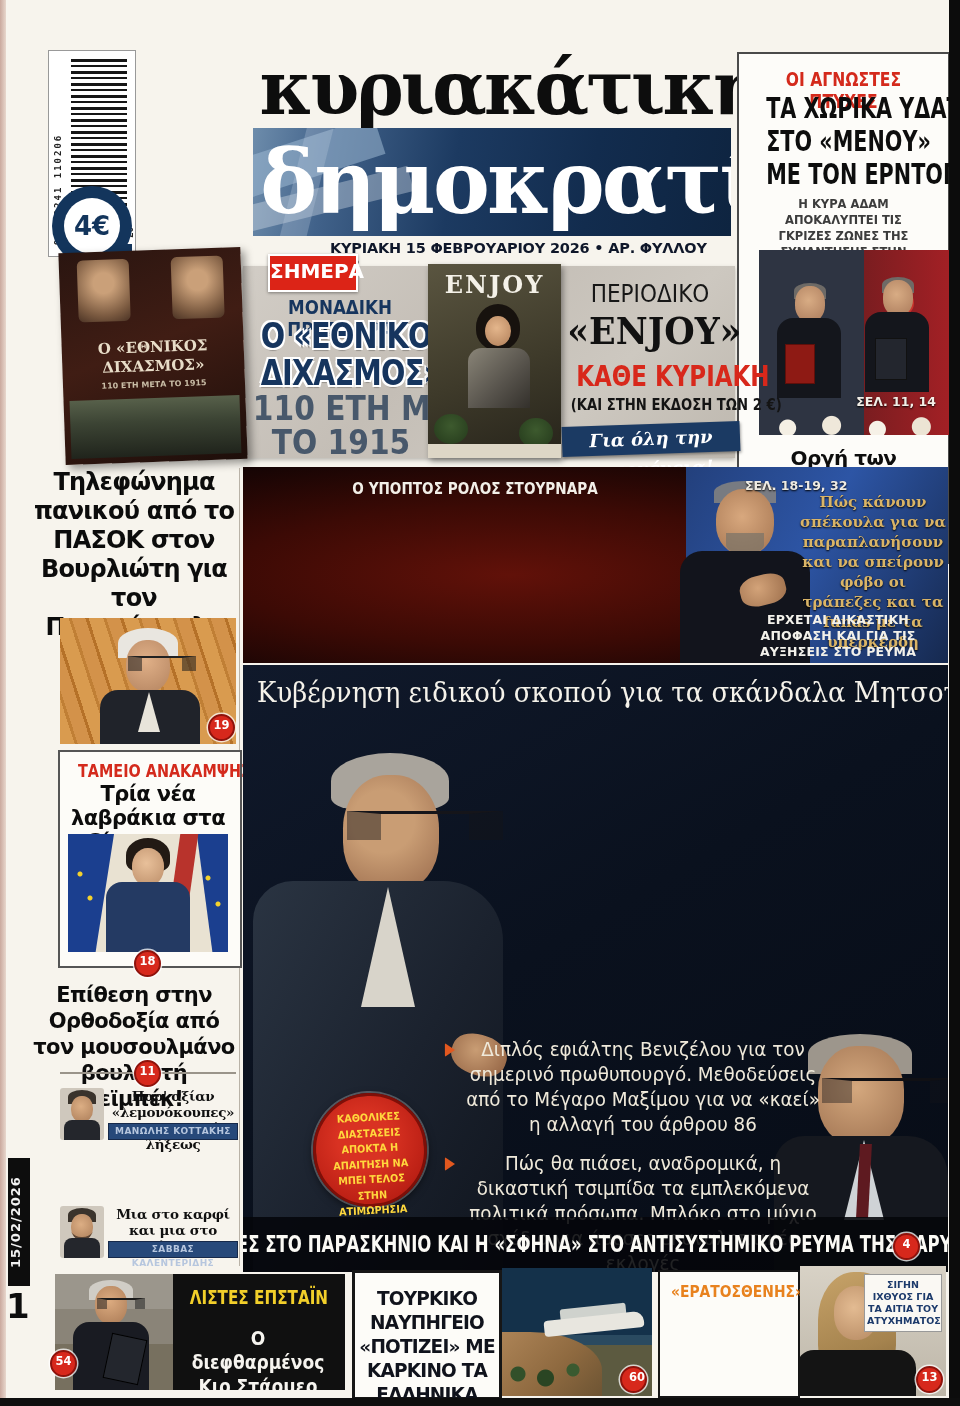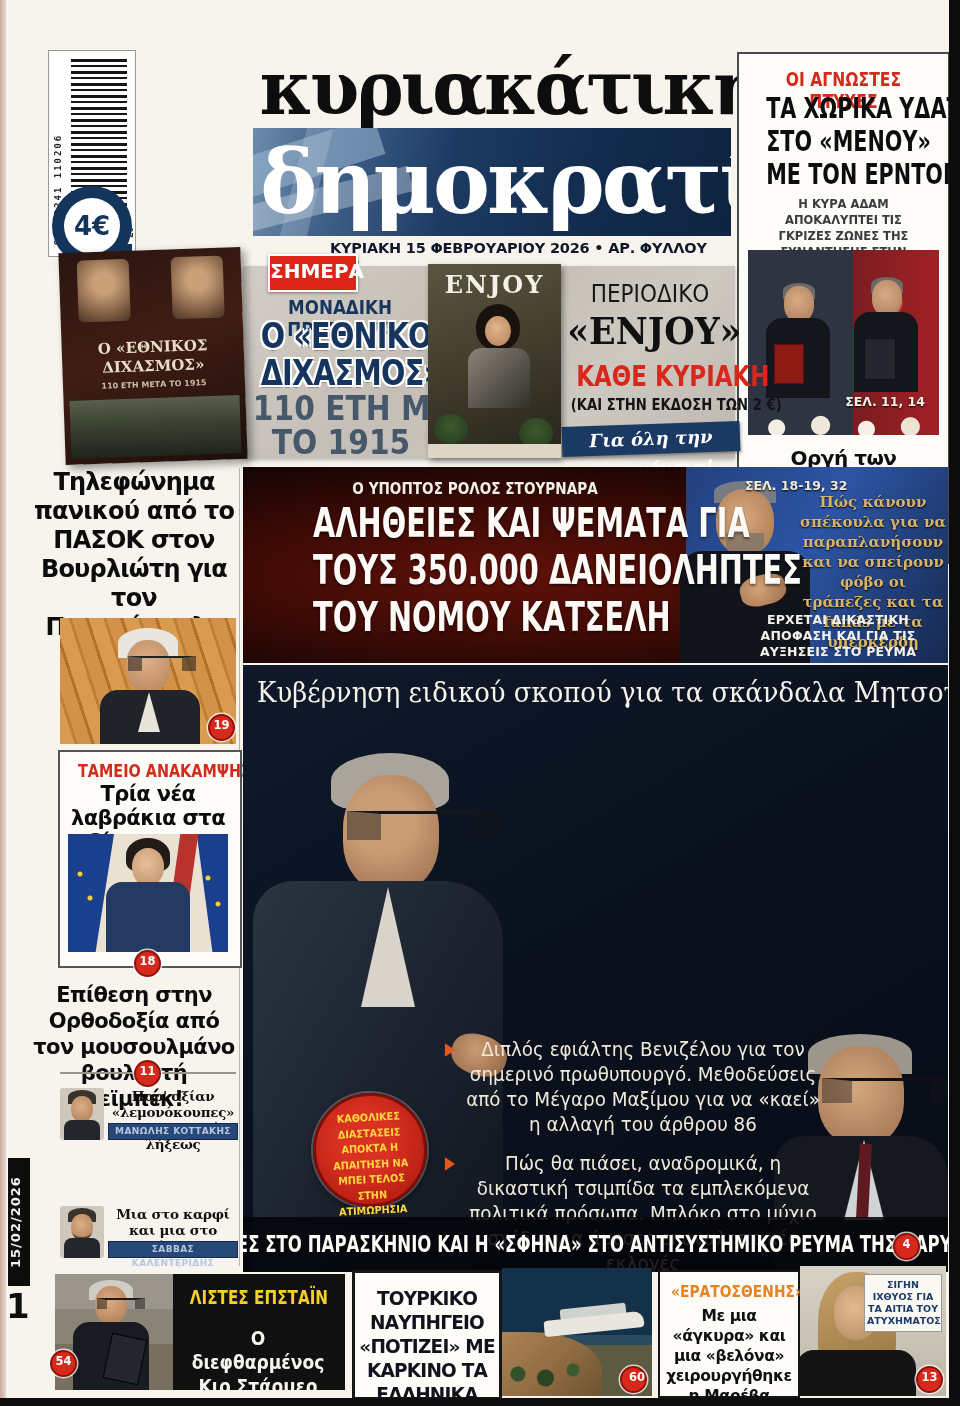--- a/index.html
+++ b/index.html
@@ -44,21 +44,21 @@
 
   
   .tr-box{left:737px;top:52px;width:209px;height:508px;background:#fdfcf9;border:2px solid #4a4a4a;}
   .tr-kicker{position:absolute;left:0;top:14px;width:100%;text-align:center;color:#d42a1c;
     font:bold 19px "DejaVu Sans",sans-serif;transform:scaleX(.82);}
   .tr-headline{position:absolute;left:0;top:38px;width:100%;text-align:center;color:#0d0d0d;
     font:bold 28px/33px "DejaVu Sans",sans-serif;}
   .tr-headline .ln{display:block;transform:scaleX(.74);white-space:nowrap;}
   .tr-subhead{position:absolute;left:10px;top:142px;width:189px;text-align:center;color:#3c3c3c;
     font:bold 12.5px/16px "DejaVu Sans",sans-serif;transform:scaleX(.92);transform-origin:center;}
-  .tr-photo{position:absolute;left:9px;top:196px;width:191px;height:185px;overflow:hidden;
+  .tr-photo{position:absolute;left:20px;top:196px;width:191px;height:185px;overflow:hidden;
     background:linear-gradient(90deg,#2e3442 0 55%,#7a1d20 55%,#a32025 100%);}
   .tr-photo .flag-star{position:absolute;right:36px;top:40px;width:26px;height:26px;border-radius:50%;background:#c8342c;
     box-shadow:-6px 0 0 -4px #e9e2d8;}
   .tr-man{position:absolute;width:64px;height:110px;}
   .tr-man .head{position:absolute;left:18px;top:0;width:30px;height:36px;border-radius:46%;background:radial-gradient(circle at 45% 40%,#d8ac84,#a9795a);}
   .tr-man .hair{position:absolute;left:17px;top:-3px;width:32px;height:16px;border-radius:50% 50% 0 0;background:#6e6a66;}
   .tr-man .body{position:absolute;left:0;top:32px;width:64px;height:80px;border-radius:16px 16px 0 0;background:#14161c;}
   .tr-man .folder-red{position:absolute;left:8px;top:58px;width:28px;height:38px;background:#8e1a14;border:1px solid #5f0f0a;}
   .tr-man .folder-dark{position:absolute;left:10px;top:58px;width:30px;height:40px;background:#23262e;border:1px solid #111;}
   .tr-flowers{position:absolute;left:0;bottom:-6px;width:100%;height:26px;
@@ -433,25 +433,20 @@
     <div class="banner-photo">
       <div class="hair"></div>
         <div class="head"></div>
       <div class="beard"></div>
         <div class="body"></div>
       <div class="hands"></div>
     </div>
   </div>
   <div class="abs banner-ref">ΣΕΛ. 18-19, 32</div>
   <div class="abs banner-kicker">Ο ΥΠΟΠΤΟΣ ΡΟΛΟΣ ΣΤΟΥΡΝΑΡΑ</div>
-  <div class="abs banner-head">
-    <span class="ln">ΑΛΗΘΕΙΕΣ ΚΑΙ ΨΕΜΑΤΑ ΓΙΑ</span>
-    <span class="ln">ΤΟΥΣ 350.000 ΔΑΝΕΙΟΛΗΠΤΕΣ</span>
-    <span class="ln">ΤΟΥ ΝΟΜΟΥ ΚΑΤΣΕΛΗ</span>
-  </div>
   <div class="abs banner-note">Πώς κάνουν σπέκουλα για να παραπλανήσουν και να σπείρουν φόβο οι τράπεζες και τα funds με τα υπερκέρδη</div>
   <div class="abs banner-sidefoot">ΕΡΧΕΤΑΙ ΔΙΚΑΣΤΙΚΗ ΑΠΟΦΑΣΗ ΚΑΙ ΓΙΑ ΤΙΣ ΑΥΞΗΣΕΙΣ ΣΤΟ ΡΕΥΜΑ</div>
 
   <div class="abs main">
     <div class="m-mits">
       <div class="hair"></div>
         <div class="face"></div>
       <div class="glasses"></div>
       <div class="body"></div>
         <div class="shirt"></div>
@@ -498,21 +493,20 @@
   <div class="abs b-ship">
     <div class="shore"></div>
     <div class="trees"></div>
     <div class="deck"></div>
     <div class="hull"></div>
   </div>
   <div class="abs pbadge pb-60">60</div>
 
   <div class="abs b-erato">
     <div class="kick">«ΕΡΑΤΟΣΘΕΝΗΣ»</div>
-    <div class="head">Με μια «άγκυρα» και μια «βελόνα» χειρουργήθηκε η Μαρέβα</div>
   </div>
 
   <div class="abs b-mareva">
     <div class="hair"></div>
       <div class="face"></div>
     <div class="blazer"></div>
     <div class="caption">ΣΙΓΗΝ ΙΧΘΥΟΣ ΓΙΑ ΤΑ ΑΙΤΙΑ ΤΟΥ ΑΤΥΧΗΜΑΤΟΣ</div>
   </div>
   <div class="abs pbadge pb-13">13</div>
 

